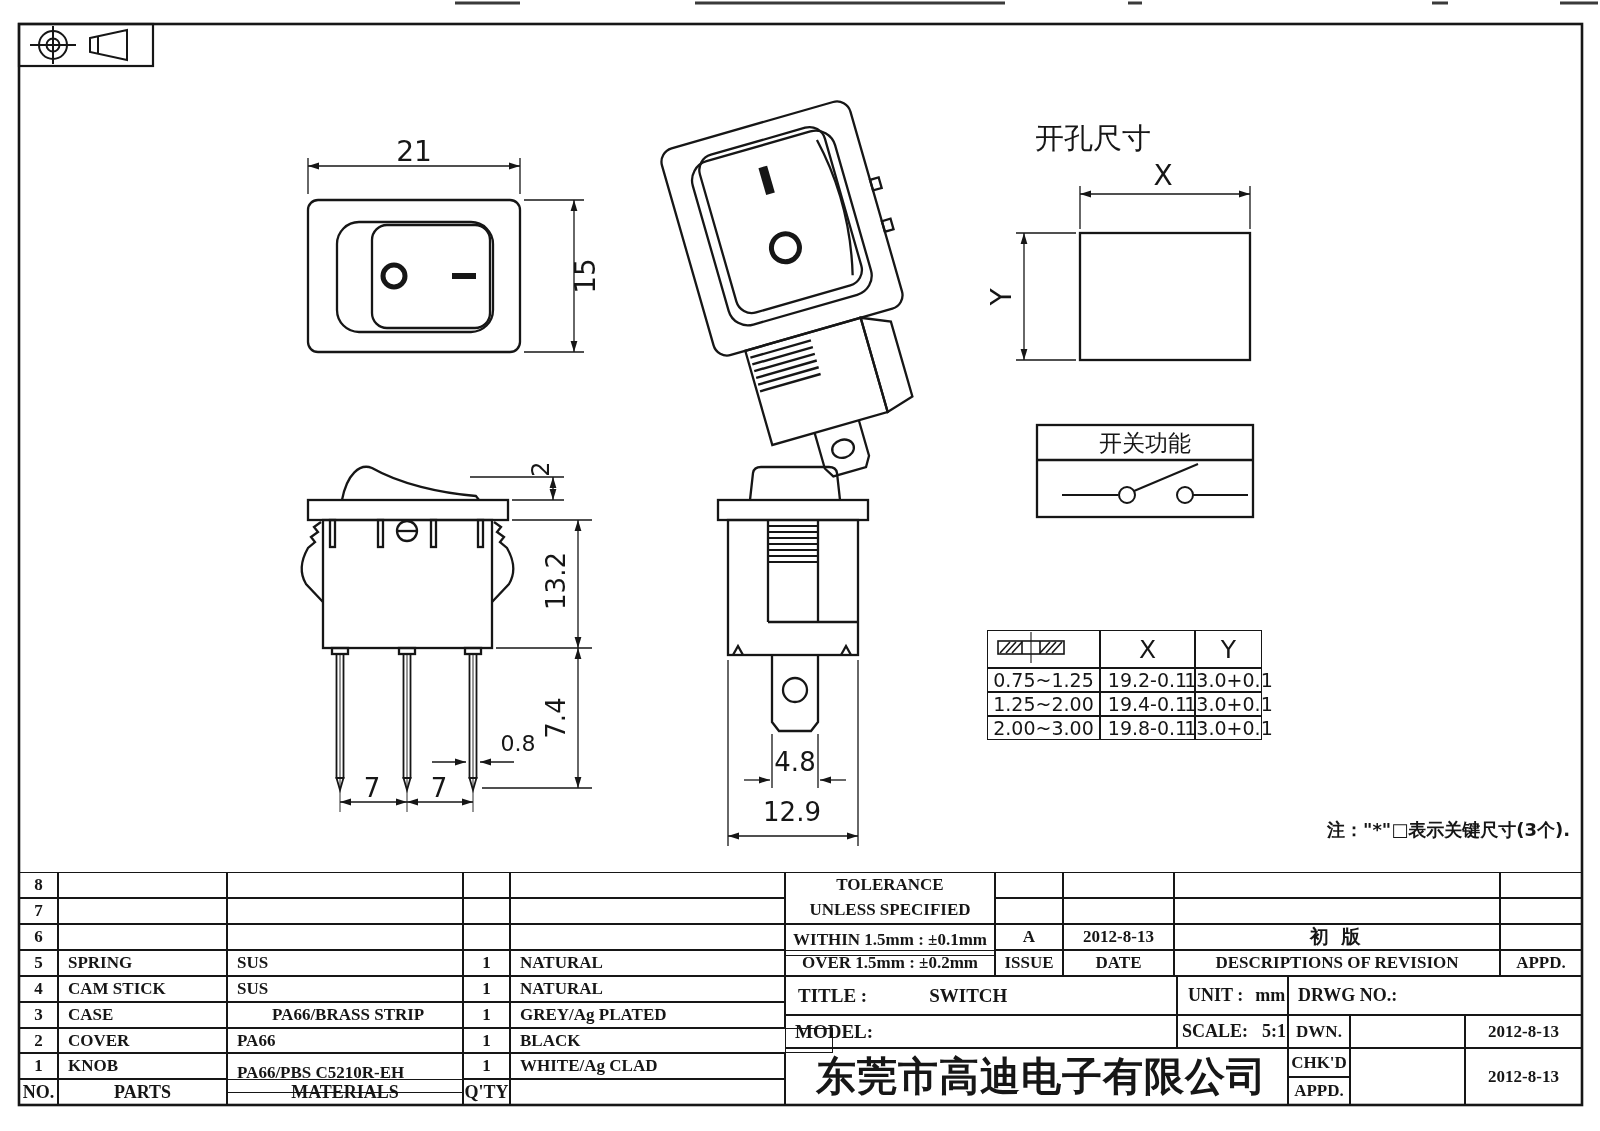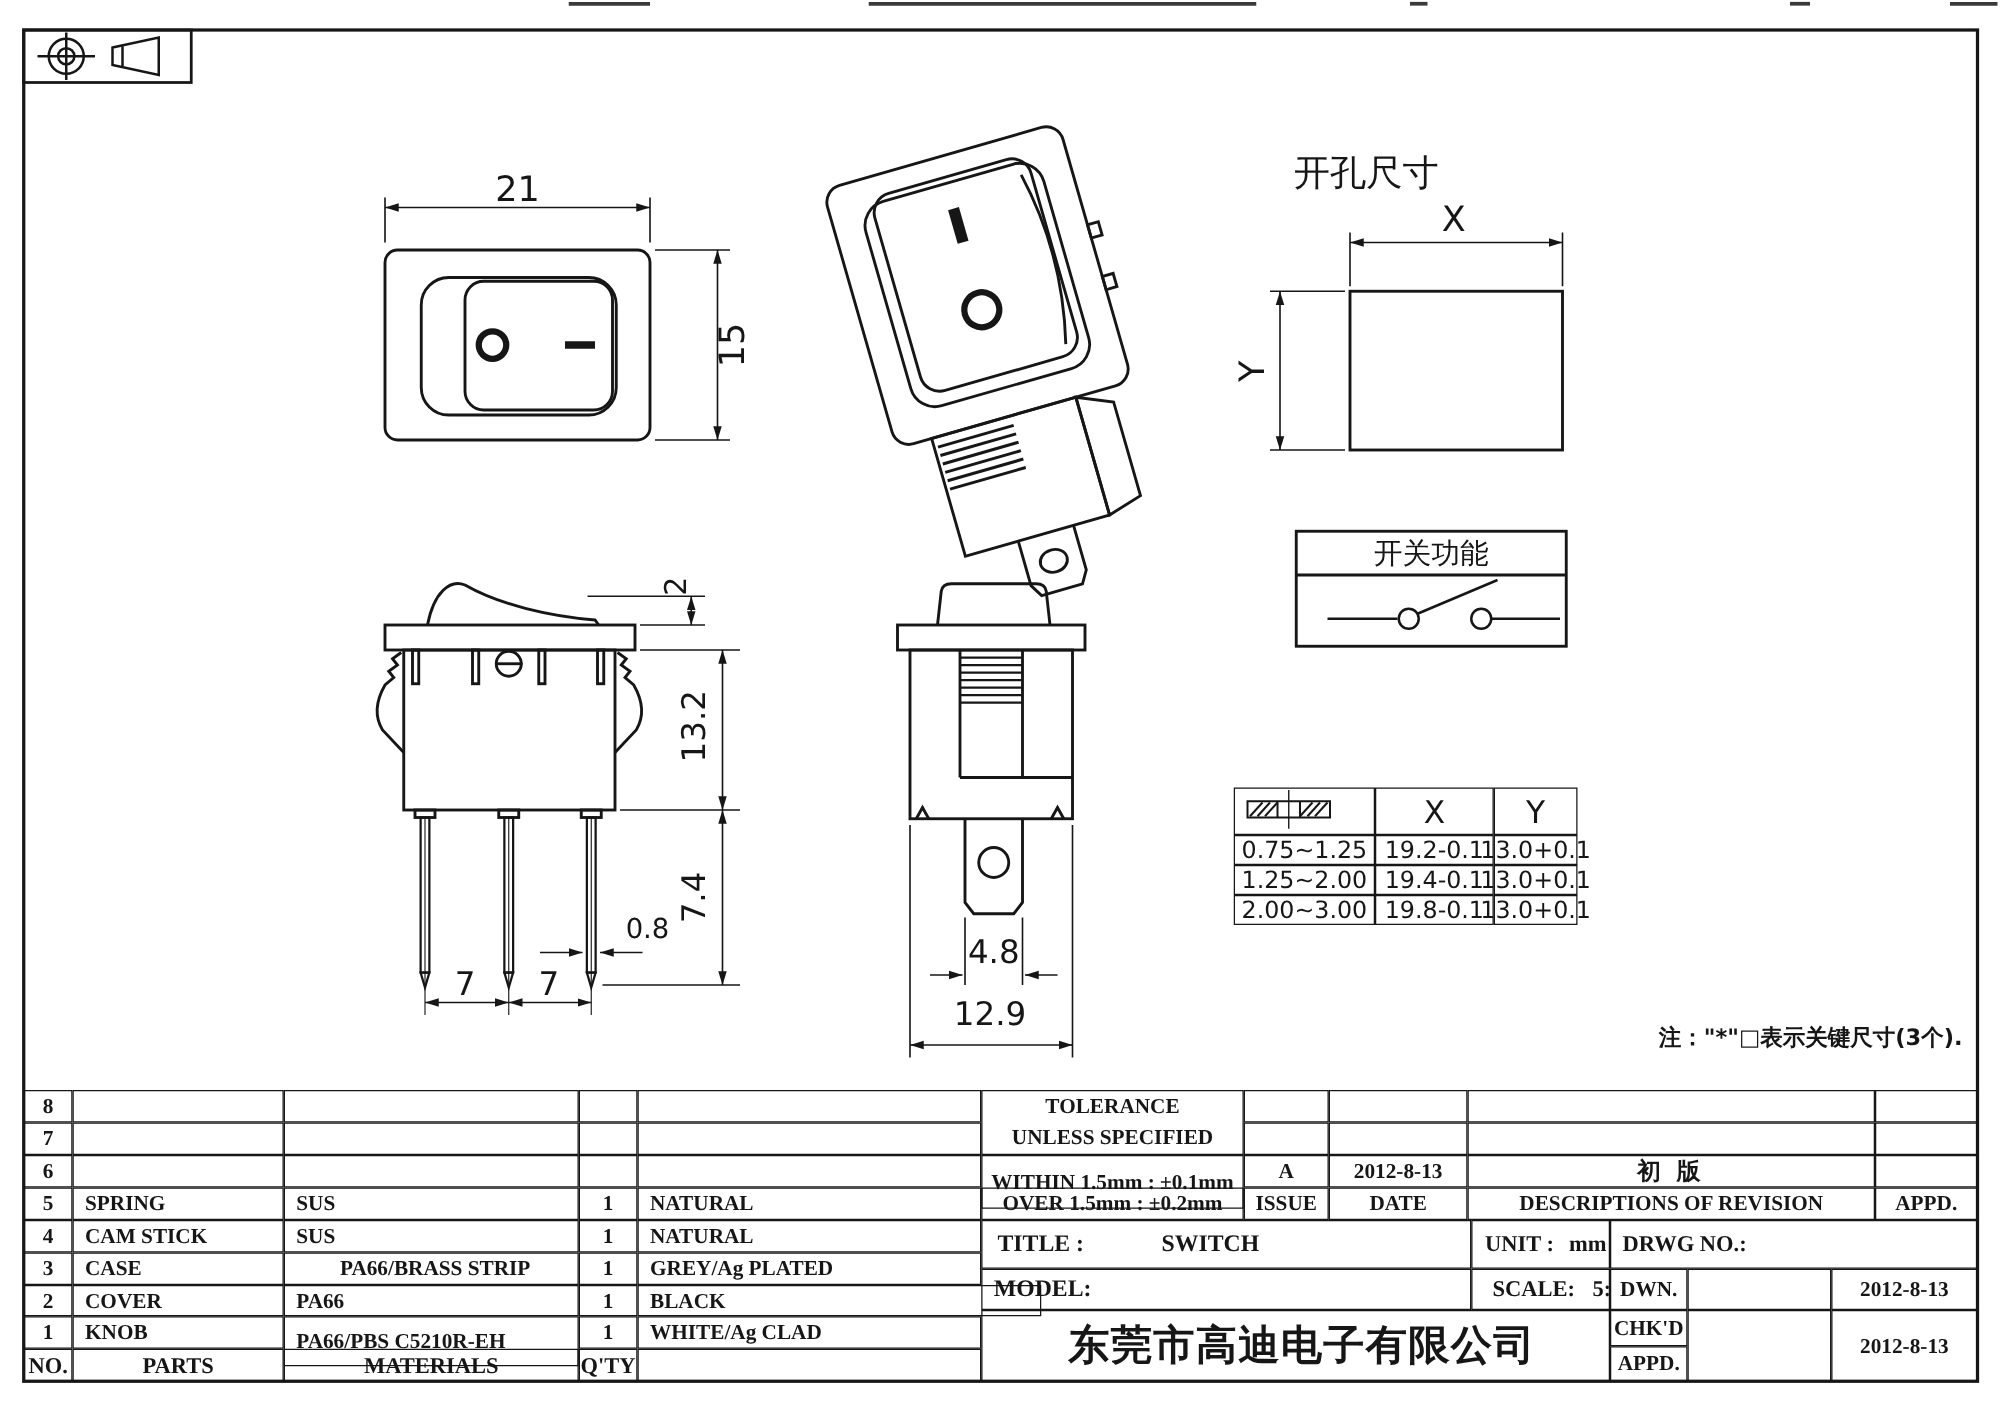--- a/index.html
+++ b/index.html
@@ -15,21 +15,21 @@
        color:#161616;white-space:nowrap;font-family:"DejaVu Sans",sans-serif;}
   .fn-title{font-size:23px;}
   .note{position:absolute;left:1282px;top:818px;width:288px;text-align:right;
        font-size:18px;font-weight:bold;white-space:nowrap;}
   .cell{position:absolute;border:1px solid #161616;box-sizing:border-box;
        font-family:"Liberation Serif",serif;font-weight:bold;font-size:17px;
        display:flex;align-items:center;overflow:hidden;white-space:nowrap;}
   .cell.c{justify-content:center;text-align:center;}
   .cell.l{padding-left:9px;}
   .cell.two{flex-direction:column;justify-content:center;line-height:1.45;text-align:center;}
-  .company{font-family:"DejaVu Sans",sans-serif;font-size:33px;font-weight:600;
+  .company{font-family:"DejaVu Sans",sans-serif;font-size:40px;font-weight:600;
        letter-spacing:1px;padding-left:10px;}
   .revdesc{font-size:19px;letter-spacing:4px;}
   .lblpair span{display:inline-block;}
   .xy-cell{position:absolute;border:1px solid #161616;box-sizing:border-box;
        display:flex;align-items:center;justify-content:center;
        font-size:19px;font-family:"DejaVu Sans",sans-serif;}
   .xy-head{font-size:25px;}
 </style>
 </head>
 <body>
@@ -331,21 +331,21 @@
   </div>
   <div class="cell" style="left:995px;top:872px;width:68px;height:26px;"></div>
   <div class="cell" style="left:1063px;top:872px;width:111px;height:26px;"></div>
   <div class="cell" style="left:1174px;top:872px;width:326px;height:26px;"></div>
   <div class="cell" style="left:1500px;top:872px;width:82px;height:26px;"></div>
   <div class="cell" style="left:995px;top:898px;width:68px;height:26px;"></div>
   <div class="cell" style="left:1063px;top:898px;width:111px;height:26px;"></div>
   <div class="cell" style="left:1174px;top:898px;width:326px;height:26px;"></div>
   <div class="cell" style="left:1500px;top:898px;width:82px;height:26px;"></div>
 
-  <div class="cell c" style="left:785px;top:924px;width:210px;height:43px;">WITHIN 1.5mm : ±0.1mm</div>
+  <div class="cell c" style="left:785px;top:924px;width:210px;height:32px;">WITHIN 1.5mm : ±0.1mm</div>
   <div class="cell c" style="left:995px;top:924px;width:68px;height:26px;">A</div>
   <div class="cell c" style="left:1063px;top:924px;width:111px;height:26px;">2012-8-13</div>
   <div class="cell c revdesc" style="left:1174px;top:924px;width:326px;height:26px;">初 版</div>
   <div class="cell c" style="left:1500px;top:924px;width:82px;height:26px;"></div>
 
   <div class="cell c" style="left:785px;top:950px;width:210px;height:26px;">OVER 1.5mm : ±0.2mm</div>
   <div class="cell c" style="left:995px;top:950px;width:68px;height:26px;">ISSUE</div>
   <div class="cell c" style="left:1063px;top:950px;width:111px;height:26px;">DATE</div>
   <div class="cell c" style="left:1174px;top:950px;width:326px;height:26px;">DESCRIPTIONS OF REVISION</div>
   <div class="cell c" style="left:1500px;top:950px;width:82px;height:26px;">APPD.</div>
@@ -355,21 +355,21 @@
     <span style="margin-left:62px;">SWITCH</span>
   </div>
   <div class="cell lblpair" style="left:1177px;top:976px;width:111px;height:39px;font-size:18px;">
     <span style="margin-left:10px;">UNIT :</span>
     <span style="margin-left:12px;">mm</span>
   </div>
   <div class="cell l" style="left:1288px;top:976px;width:294px;height:39px;font-size:18px;">DRWG NO.:</div>
 
   <div class="cell l" style="left:785px;top:1015px;width:392px;height:33px;font-size:19px;">MODEL:</div>
   <div class="cell lblpair" style="left:1177px;top:1015px;width:111px;height:33px;font-size:18px;">
-    <span style="margin-left:16px;">SCALE:</span>
+    <span style="margin-left:4px;">SCALE:</span>
     <span style="margin-left:14px;">5:1</span>
   </div>
   <div class="cell c" style="left:1288px;top:1015px;width:62px;height:33px;">DWN.</div>
   <div class="cell" style="left:1350px;top:1015px;width:115px;height:33px;"></div>
   <div class="cell c" style="left:1465px;top:1015px;width:117px;height:33px;">2012-8-13</div>
 
   <div class="cell c company" style="left:785px;top:1048px;width:503px;height:57px;">东莞市高迪电子有限公司</div>
   <div class="cell c" style="left:1288px;top:1048px;width:62px;height:29px;">CHK'D</div>
   <div class="cell c" style="left:1288px;top:1077px;width:62px;height:28px;">APPD.</div>
   <div class="cell" style="left:1350px;top:1048px;width:115px;height:57px;"></div>

